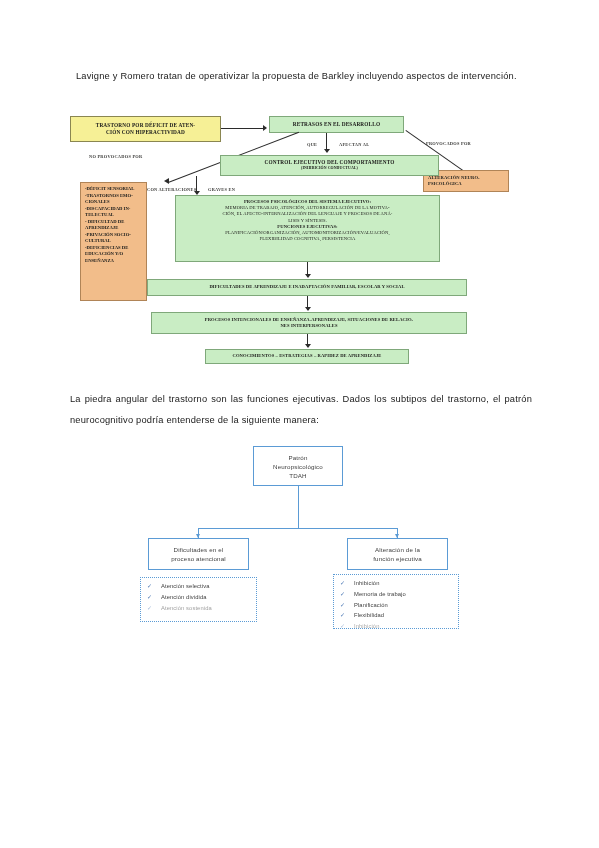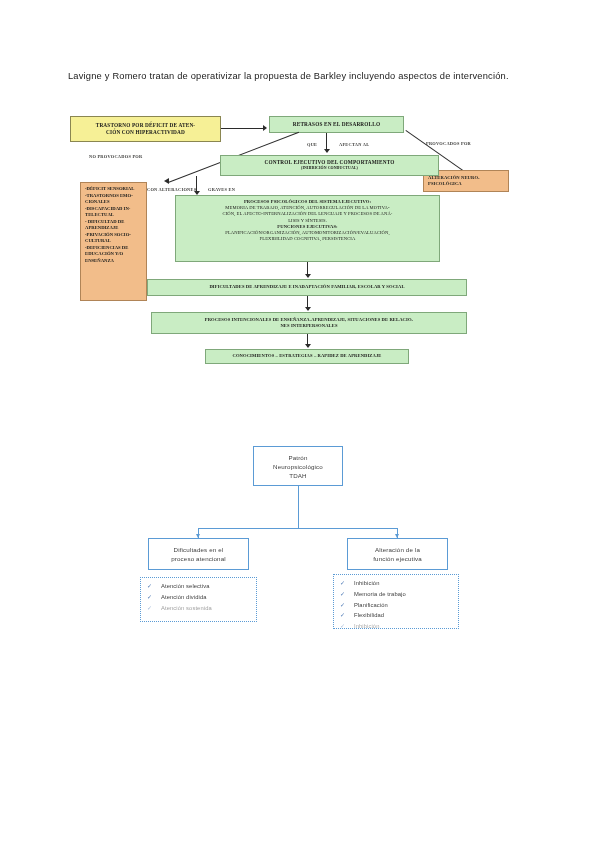--- a/index.html
+++ b/index.html
@@ -3,21 +3,21 @@
 <meta charset="utf-8">
 <style>
   html,body{margin:0;padding:0;background:#ffffff;}
   body{width:599px;height:848px;position:relative;font-family:"Liberation Sans",sans-serif;overflow:hidden;}
 
   .page{position:absolute;inset:0;background:#fff;}
 
   
   .para{position:absolute;font-size:9.3px;line-height:21px;color:#1a1a1a;
         text-align:justify;letter-spacing:.2px;}
-  #para1{left:68px;top:66px;width:462px;}
+  #para1{left:76px;top:66px;width:462px;}
   #para2{left:70px;top:389px;width:462px;}
 
   
   #diagram1{position:absolute;left:70px;top:112px;width:462px;height:255px;}
   .d1box{position:absolute;box-sizing:border-box;border:1px solid #6b6b6b;
          text-align:center;font-family:"Liberation Serif",serif;font-weight:bold;
          color:#20201e;display:flex;flex-direction:column;align-items:center;
          justify-content:center;overflow:hidden;}
   .green{background:#c9edc4;border-color:#7fa87a;}
   .yellow{background:#f6f096;border-color:#8a8651;}
@@ -160,20 +160,21 @@
     </div>
 
     <div class="lineV" style="left:237px;top:222px;height:13px;"></div>
     <div class="arrowDown" style="left:234.6px;top:232px;"></div>
 
     <div class="d1box green t2" style="left:135px;top:237px;width:204px;height:15px;">
       <span>CONOCIMIENTOS – ESTRATEGIAS – RAPIDEZ DE  APRENDIZAJE</span>
     </div>
   </div>
 
+  <div class="para" id="para2">La piedra angular del trastorno son las funciones ejecutivas. Dados los subtipos del trastorno, el patrón neurocognitivo podría entenderse de la siguiente manera:</div>
 
   <div id="diagram2">
 
     <div class="d2box" style="left:183px;top:8px;width:90px;height:40px;">
       <span class="d2txt top">Patrón</span>
       <span class="d2txt top">Neuropsicológico</span>
       <span class="d2txt top">TDAH</span>
     </div>
 
     <div class="blueV" style="left:227.5px;top:48px;height:42px;"></div>

